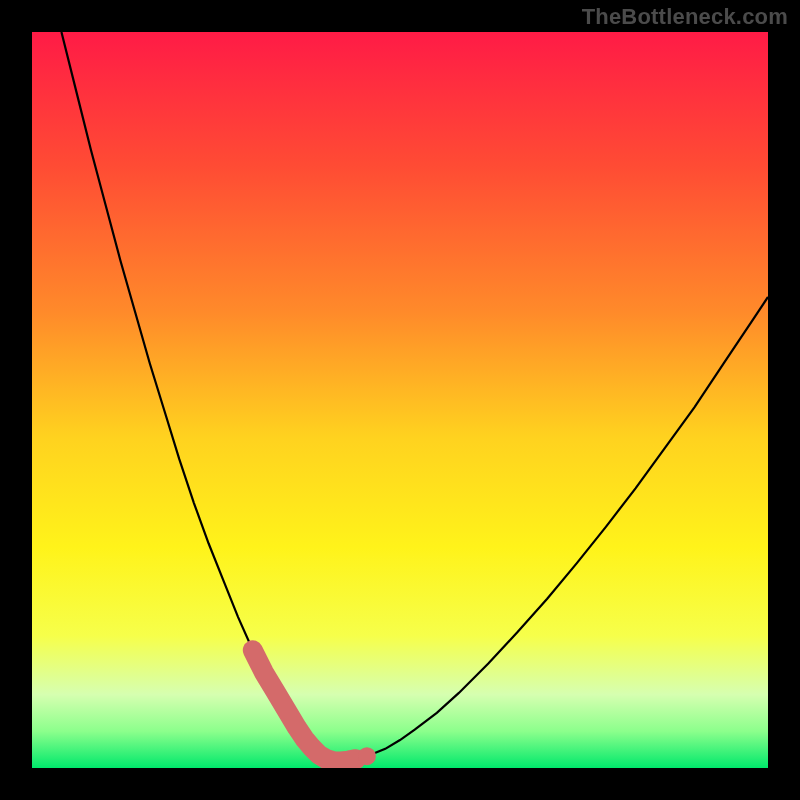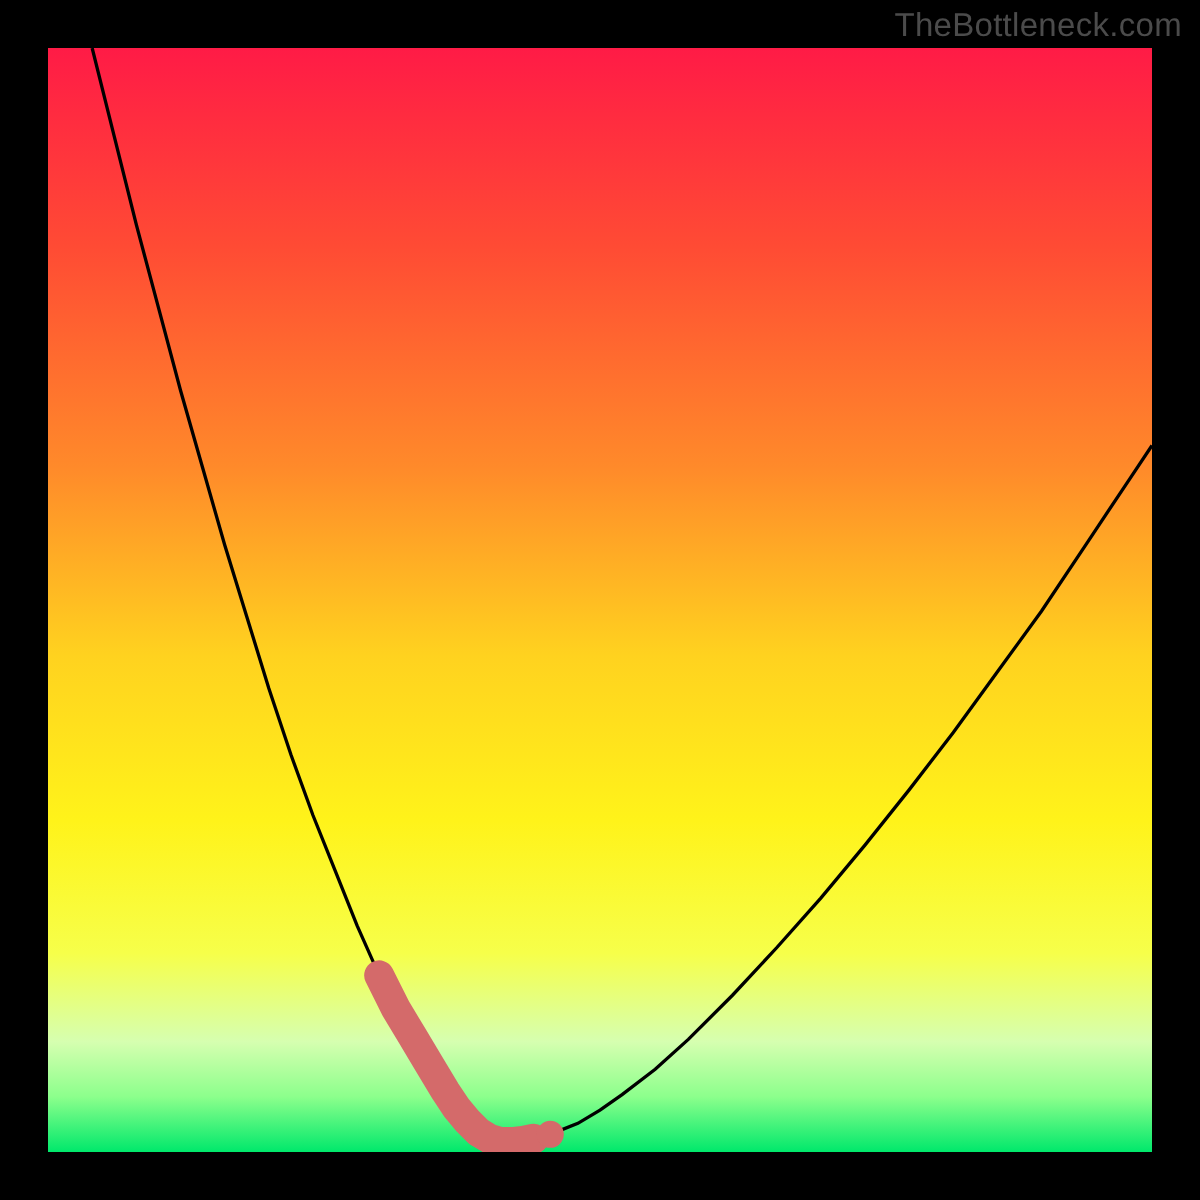--- a/index.html
+++ b/index.html
@@ -19,21 +19,21 @@
     height: 800px;
     background: #000;
   }
   .watermark {
     position: absolute;
     top: 4px;
     right: 12px;
     color: #4b4b4b;
     font-size: 22px;
     letter-spacing: 0.2px;
-    font-weight: 400;
+    font-weight: 700;
   }
   .plot-wrap {
     position: absolute;
     left: 32px;
     top: 32px;
     width: 736px;
     height: 736px;
   }
   svg { display: block; }
 </style>

